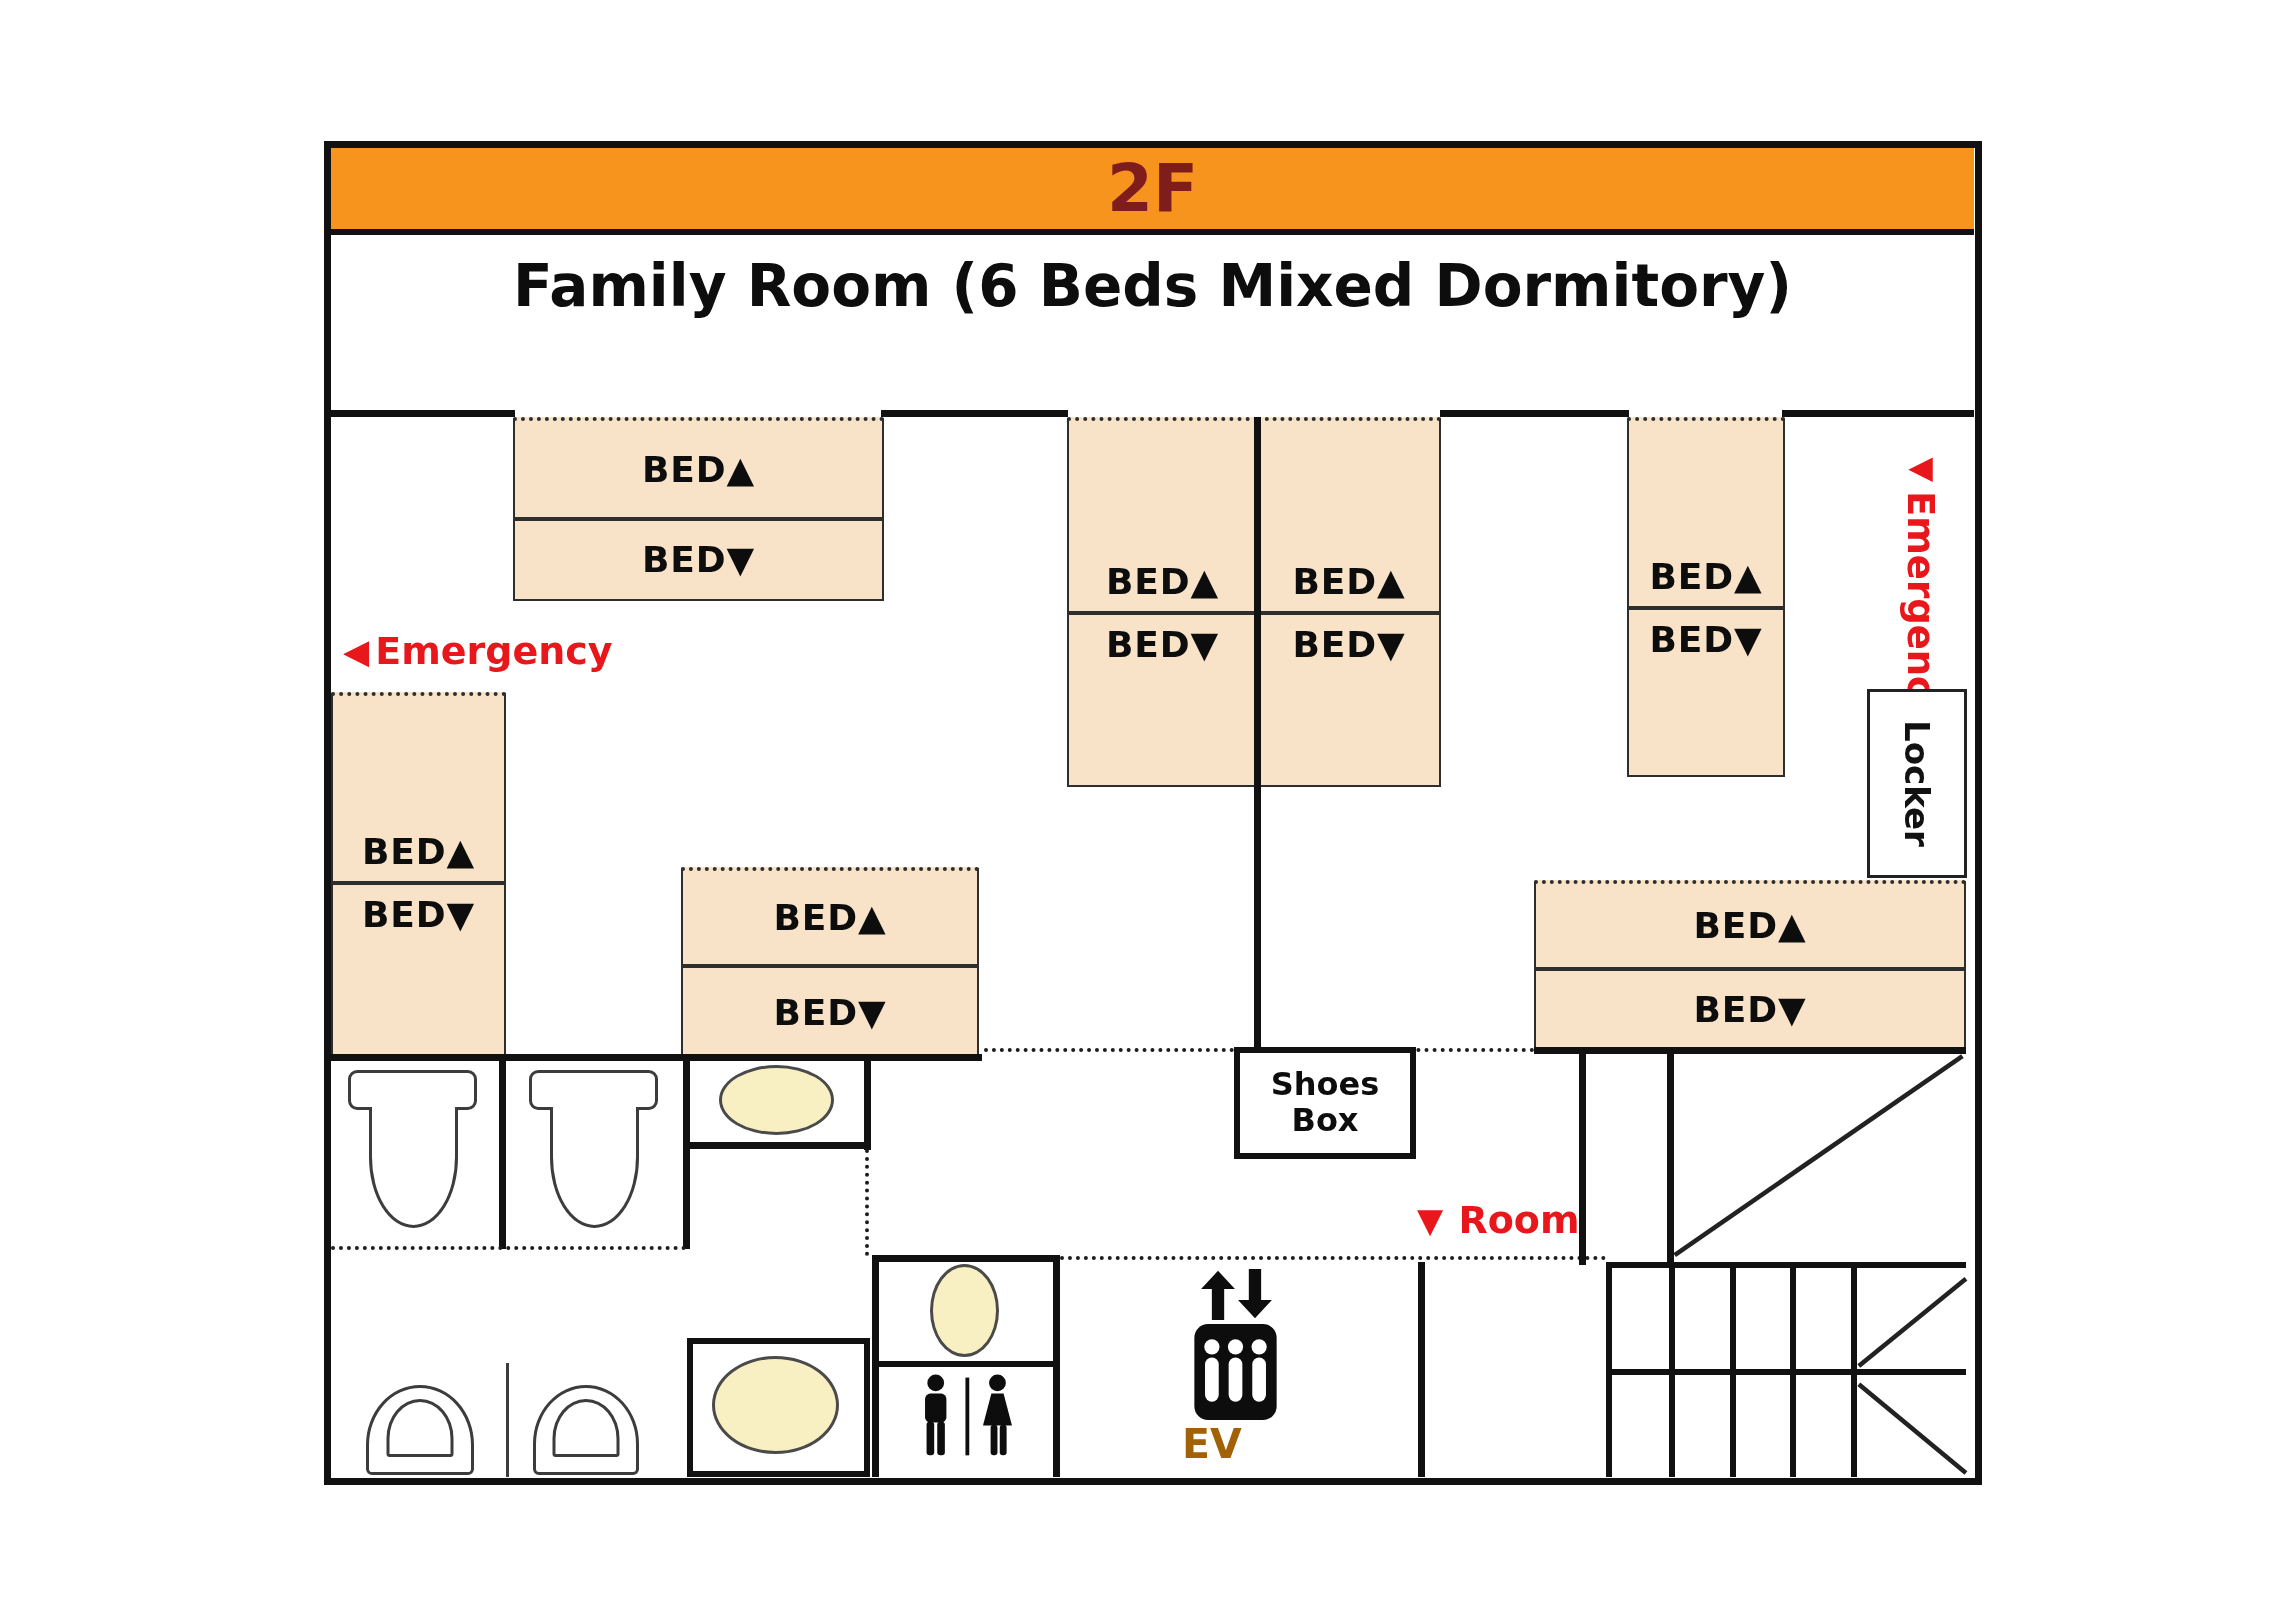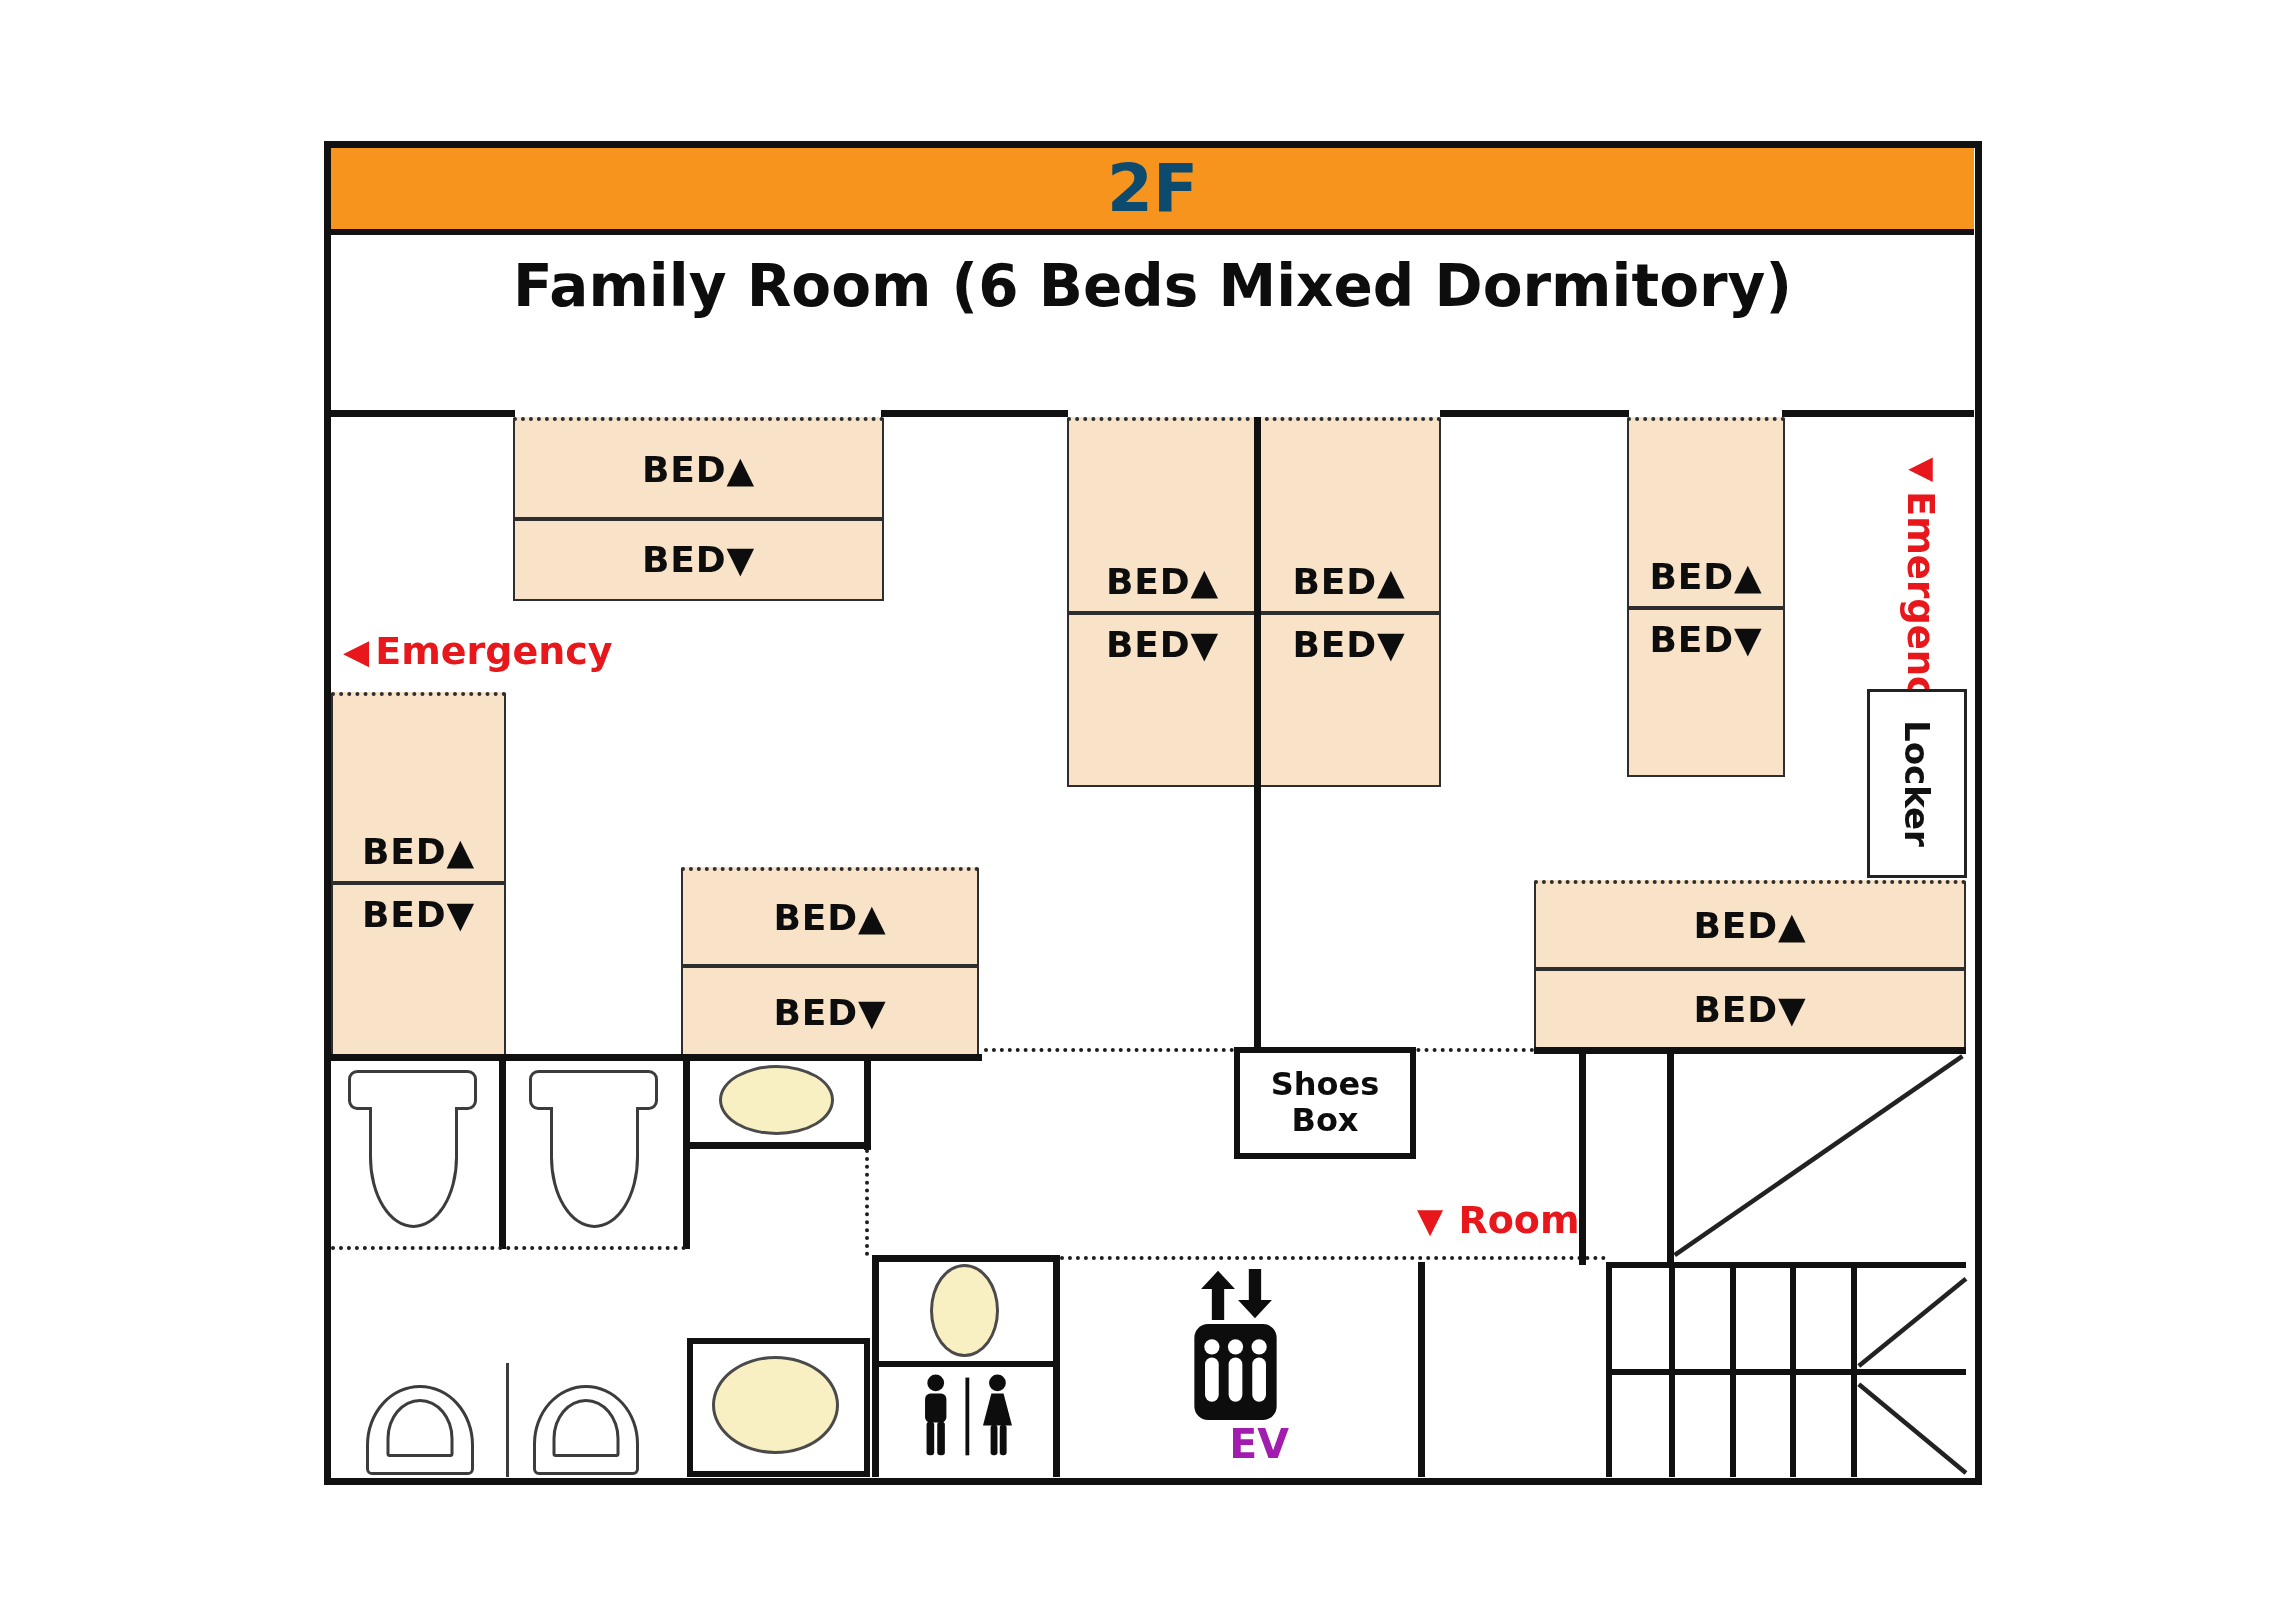--- a/index.html
+++ b/index.html
@@ -16,21 +16,21 @@
   
   .wall-h,.wall-v{position:absolute;background:var(--wall,#111)}
   .dot-h{position:absolute;border-top:4.6px dotted #1d1d1d;height:0}
   .dot-v{position:absolute;border-left:4.6px dotted #1d1d1d;width:0}
   
   .outer{position:absolute;left:324px;top:141px;width:1658px;height:1344px;
     border:7.7px solid var(--wall,#111);background:#fff}
   .orange-bar{position:absolute;left:331px;top:148px;width:1643px;height:87px;
     background:var(--header_orange,#F7941D);border-bottom:6.9px solid var(--wall,#111);
     display:flex;align-items:center;justify-content:center}
-  .orange-bar span{font-size:66px;font-weight:700;color:#0c4a6e}
+  .orange-bar span{font-size:66px;font-weight:700;color:#7f1d1d}
   .title-wrap{position:absolute;left:331px;top:243px;width:1643px;text-align:center;color:#0d0d0d}
   .title-wrap div{font-size:58px;font-weight:700;line-height:86px;white-space:nowrap}
   
   .bed{position:absolute;background:var(--bed_fill,#F8E3C9);
     border:2.3px solid #2e2e2e;border-top:4.6px dotted #2e2e2e;
     display:flex;flex-direction:column}
   .bed .half{display:flex;align-items:center;justify-content:center;overflow:hidden}
   .bed .divider{height:3.8px;background:#2e2e2e;flex:none}
   .bed .half.snap-bottom{align-items:flex-end;padding-bottom:9.2px}
   .bed .half.snap-top{align-items:flex-start;padding-top:9.2px}
@@ -42,22 +42,22 @@
   .red-sign .txt{font-size:38px}
   .vertical-sign{position:absolute;writing-mode:vertical-rl;color:var(--sign_red,#E8171B);
     font-weight:700;font-size:37px;display:flex;align-items:center;gap:4.6px;white-space:nowrap}
   .locker-box{position:absolute;left:1867px;top:689px;width:100px;height:189px;
     border:3.1px solid #222;background:#fff;display:flex;align-items:center;justify-content:center}
   .locker-box span{writing-mode:vertical-rl;font-size:34px;font-weight:700;color:#111;white-space:nowrap}
   .shoes-box{position:absolute;left:1234px;top:1047px;width:182px;height:112px;
     border:6.9px solid var(--wall,#111);background:#fff;
     display:flex;flex-direction:column;align-items:center;justify-content:center;line-height:1.12}
   .shoes-box span{font-size:32px;font-weight:700;color:#0d0d0d}
-  .ev-label{position:absolute;left:1182px;top:1420px;width:107px;text-align:right;
-    font-size:41px;font-weight:700;color:#a21caf}
+  .ev-label{position:absolute;left:1182px;top:1420px;width:107px;text-align:left;
+    font-size:41px;font-weight:700;color:#a16207}
   
   .oval{position:absolute;background:var(--fixture_fill,#F8F0C3);
     border:3.1px solid #4a4a4a;border-radius:50%}
   .toilet{position:absolute;width:130px;height:161px}
   .toilet .tank{position:absolute;top:0;left:0;width:129px;height:40px;
     border:3.1px solid #3c3c3c;border-radius:9.2px;background:#fff}
   .toilet .bowl{position:absolute;top:37px;left:20.7px;width:89px;height:121px;
     border:3.1px solid #3c3c3c;border-top:none;background:#fff;
     border-radius:0 0 54px 54px / 0 0 86px 86px}
   .urinal{position:absolute;height:90px;border:3.1px solid #3c3c3c;background:#fff;

